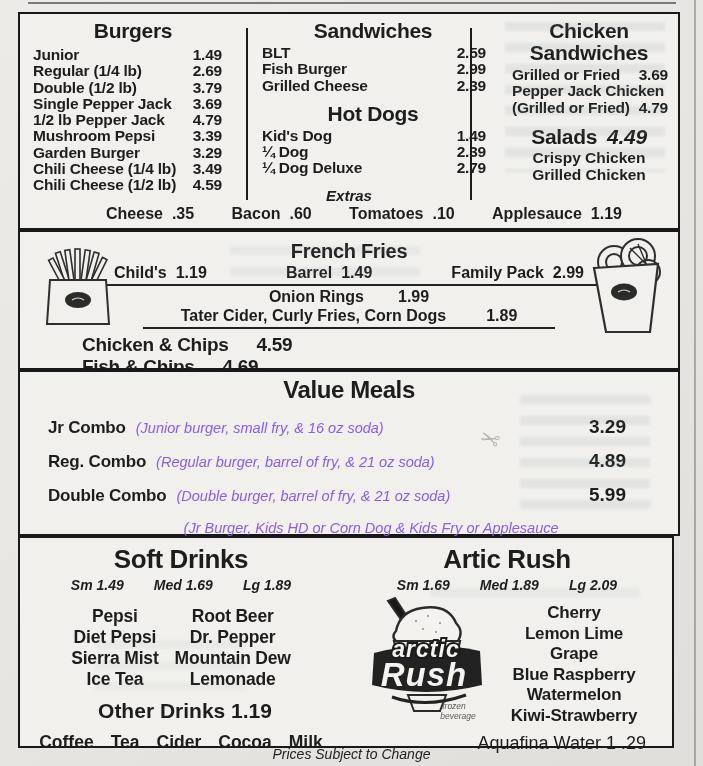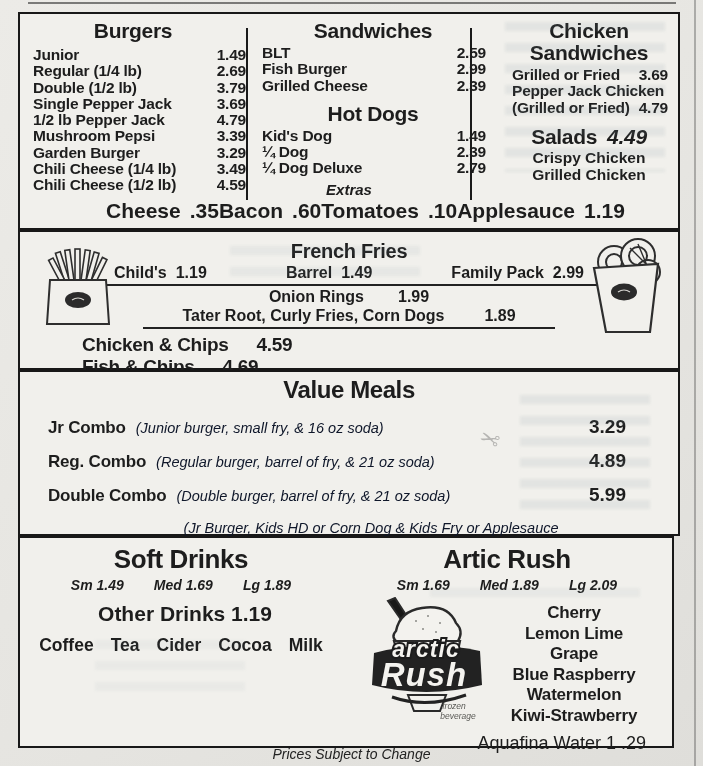--- a/index.html
+++ b/index.html
@@ -13,48 +13,48 @@
   .boxB{left:18px; top:230px; width:658px; height:136px;}
   .boxC{left:18px; top:370px; width:658px; height:162px;}
   .boxD{left:18px; top:536px; width:652px; height:208px; display:flex;}
   .sec-title{font-size:21px; font-weight:bold; text-align:center; letter-spacing:-0.3px; line-height:22px; margin:6px 0 3px;}
   .big-title{font-size:26px; font-weight:bold; text-align:center; letter-spacing:-0.4px; margin:4px 0 2px;}
   .cols{display:flex; height:182px;}
   .col1{width:226px;} .col2{width:254px;} .col3{flex:1;}
   .vdiv{position:absolute; width:2px; background:#1a1a1a; top:14px; height:172px;}
   .vd1{left:226px;} .vd2{left:450px;}
   .mrow{display:flex; justify-content:space-between; font-weight:bold; font-size:15.5px; line-height:16.3px; letter-spacing:-0.2px;}
-  .col1 .rows{padding:2px 0 0 13px;}
+  .col1 .rows{padding:2px 24px 0 13px;}
   .col2 .rows{padding:0 14px 0 16px;}
   .col3 .rows{padding:0 10px 0 12px;}
   .salads-head{ text-align:center; font-size:21px; font-weight:bold; margin-top:9px; letter-spacing:-0.3px;}
   .salads-head .pr{font-style:italic; margin-left:10px;}
   .center-item{ text-align:center; font-weight:bold; font-size:15.5px; line-height:17px;}
   .extras{position:absolute; left:0; right:0; bottom:2px;}
   .extras-label{text-align:center; font-weight:bold; font-style:italic; font-size:15px; line-height:15px;}
-  .extras-row{display:flex; justify-content:space-between; padding:2px 56px 3px 86px; font-weight:bold; font-size:21px;}
+  .extras-row{display:flex; justify-content:space-between; padding:2px 56px 3px 86px; font-weight:bold; font-size:16px;}
   .pair span{margin-right:9px;} .pair span:last-child{margin-right:0;}
   
   .fries-title{font-size:20px; font-weight:bold; text-align:center; margin-top:8px; letter-spacing:-0.3px;}
   .size-row{display:flex; justify-content:space-between; width:470px; margin:1px auto 0; font-weight:bold; font-size:16px;}
   .rule1{width:500px; margin:2px auto 0; border-top:2px solid #222;}
   .rule2{width:412px; margin:2px auto 0; border-top:2px solid #222;}
   .onion-row,.tater-row{display:flex; justify-content:center; gap:34px; font-weight:bold; font-size:16px; margin-top:2px;}
   .tater-row{gap:40px; margin-top:1px;}
   .chips-row{display:flex; justify-content:space-between; padding:0 104px 0 62px; font-weight:bold; font-size:19px; margin-top:5px; letter-spacing:-0.3px;flex-direction:column;}
   .chips-row .pair span{margin-right:28px;}
   .sauces{ text-align:center; font-size:14.5px; margin-top:6px; color:#2b2b2b;}
   .icon{position:absolute;}
   .fries-icon{left:16px; top:16px;}
   .rings-icon{right:8px; top:6px;}
   
   .vm-title{font-size:24px; font-weight:bold; text-align:center; margin-top:4px; letter-spacing:-0.4px;}
   .vm-row{display:flex; align-items:baseline; padding:0 52px 0 28px; margin-top:12px;}
   .vm-name{font-weight:bold; font-size:17px; white-space:nowrap; letter-spacing:-0.2px;}
-  .vm-desc{font-style:italic; font-size:14.5px; margin-left:10px; color:#0f172a;}
+  .vm-desc{font-style:italic; font-size:14.5px; margin-left:10px; color:#8b5cf6;}
   .vm-price{font-weight:bold; font-size:19px; margin-left:auto;}
   .vm-kids{margin-top:14px; align-items:flex-end;}
   .vm-kids .vm-desc div{line-height:17px;}
   .vm-kids .vm-desc .d2{text-align:center; padding-left:14px;}
   
   .half-l{width:322px; padding-top:2px;}
   .half-r{flex:1; padding-top:2px;}
   .size-line{display:flex; justify-content:center; gap:30px; font-weight:bold; font-style:italic; font-size:14px; margin-top:1px;}
   .drink-cols{display:flex; justify-content:center; gap:16px; margin-top:13px;}
   .drink-col{font-weight:bold; font-size:17.5px; line-height:21px; text-align:center; letter-spacing:-0.2px;}
@@ -240,21 +240,21 @@
       <span class="pair"><span>Child's</span><span>1.19</span></span>
       <span class="pair"><span>Barrel</span><span>1.49</span></span>
       <span class="pair"><span>Family Pack</span><span>2.99</span></span>
     </div>
     <div class="rule1"></div>
     <div class="onion-row">
         <span>Onion Rings</span>
         <span>1.99</span>
       </div>
     <div class="tater-row">
-        <span>Tater Root, Curly Fries, Corn Dogs</span>
+        <span>Tater Cider, Curly Fries, Corn Dogs</span>
         <span>1.89</span>
       </div>
     <div class="rule2"></div>
     <div class="chips-row">
       <span class="pair"><span>Chicken &amp; Chips</span><span>4.59</span></span>
       <span class="pair"><span>Fish &amp; Chips</span><span>4.69</span></span>
     </div>
     <div class="sauces">Additional Sauces 27¢ each – Ranch, Tartar, BBQ, Honey Mustard</div>
   </div>
 
@@ -285,20 +285,34 @@
     </div>
   </div>
 
   <div class="box boxD">
     <div class="half-l">
       <div class="big-title">Soft Drinks</div>
       <div class="size-line">
         <span>Sm 1.49</span>
         <span>Med 1.69</span>
         <span>Lg 1.89</span>
+      </div>
+      <div class="drink-cols">
+        <div class="drink-col">
+          <div>Pepsi</div>
+          <div>Diet Pepsi</div>
+          <div>Sierra Mist</div>
+          <div>Ice Tea</div>
+        </div>
+        <div class="drink-col">
+          <div>Root Beer</div>
+          <div>Dr. Pepper</div>
+          <div>Mountain Dew</div>
+          <div>Lemonade</div>
+        </div>
       </div>
       <div class="other-title">Other Drinks 1.19</div>
       <div class="other-row">
         <span>Coffee</span>
         <span>Tea</span>
         <span>Cider</span>
         <span>Cocoa</span>
         <span>Milk</span>
       </div>
     </div>

